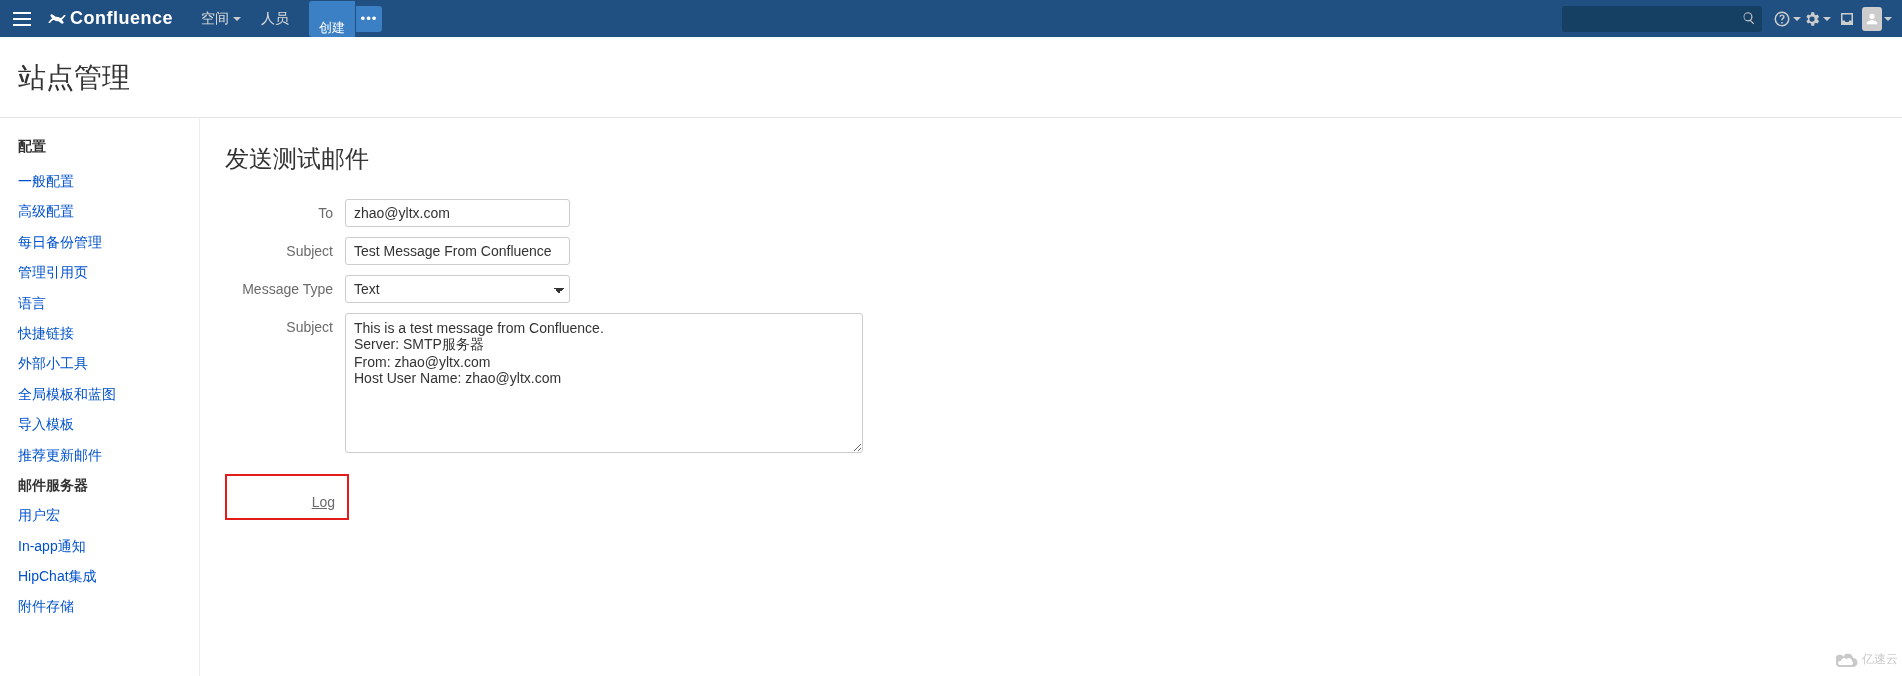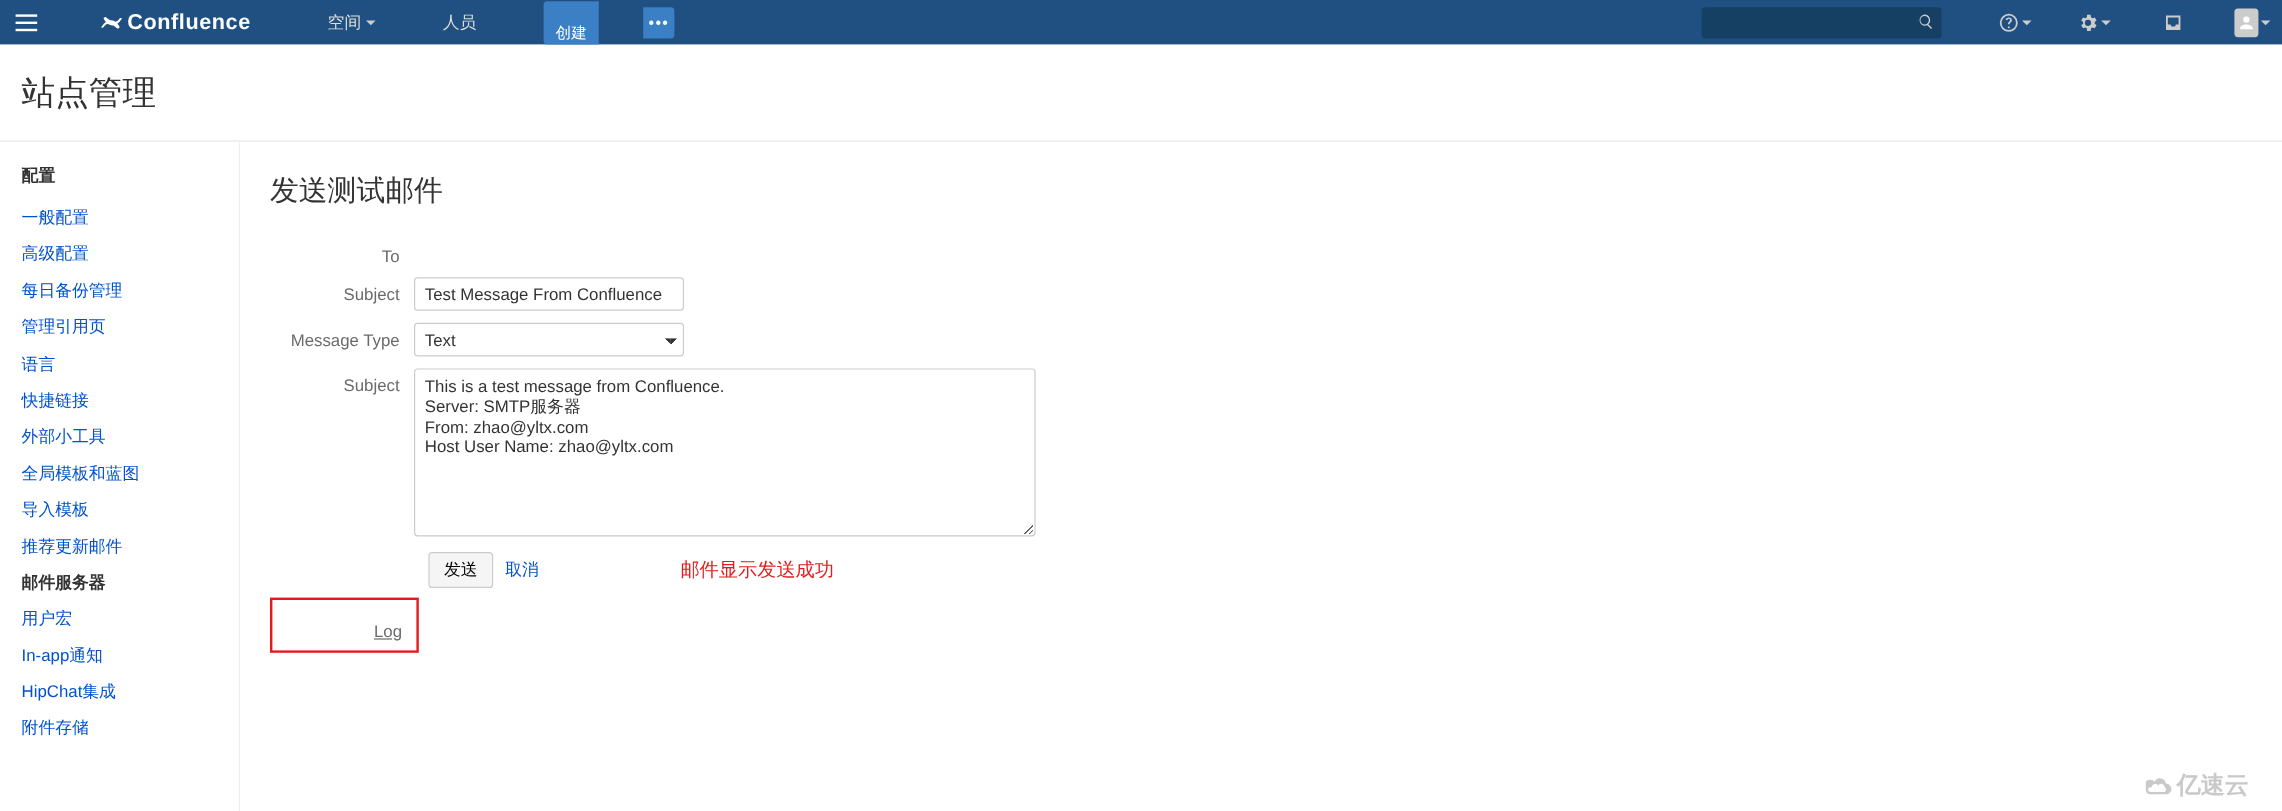--- a/index.html
+++ b/index.html
@@ -11,21 +11,20 @@
     width: 1902px;
   }
   
   .topnav {
     background: #205081;
     height: 37px;
     display: flex;
     align-items: center;
     color: #fff;
     padding: 0 10px;
-    gap: 36px;
   }
   .hamburger {
     width: 24px; height: 24px;
     display: inline-flex; flex-direction: column; justify-content: center; gap: 4px;
     margin-right: 14px; cursor: pointer;
   }
   .hamburger span { display:block; height:2px; background:#fff; width:18px; margin-left:3px;}
   .logo {
     display: inline-flex; align-items: center;
     font-weight: bold; font-size: 18px; letter-spacing: 0.5px;
@@ -132,22 +131,22 @@
     border: 2px solid #e31b1b;
     padding: 8px 0 8px 0;
     display:inline-block;
     margin-top:8px;
   }
   .log-highlight-wrap .form-label { width:120px; padding-left:60px; text-align:right;text-decoration:underline; }
   .log-highlight-wrap .log-area { width:380px; min-height:20px; padding:6px 8px; border:none; background:transparent; }
   .log-row .form-label { padding-top:10px; }
   
   .watermark {
-    position:fixed; right:28px; bottom:8px; color:#c9c9c9; font-size:20px;
-    display:flex; align-items:center; gap:4px; font-weight:bold;
+    position:fixed; right:4px; bottom:8px; color:#c9c9c9; font-size:12px;
+    display:flex; align-items:center; gap:4px; font-weight:normal;
   }
   .watermark svg { fill:#c9c9c9; }
 </style>
 </head>
 <body>
 
 <div class="topnav">
   <div class="hamburger">
     <span></span>
       <span></span>
@@ -229,20 +228,23 @@
         <li>HipChat集成</li>
         <li>附件存储</li>
       </ul>
   </div>
 
   <div class="main">
     <h1>发送测试邮件</h1>
 
     <div class="form-row">
       <div class="form-label">To</div>
+      <div class="form-field">
+        <input type="text" value="zhao@yltx.com" style="">
+      </div>
     </div>
 
     <div class="form-row">
       <div class="form-label">Subject</div>
       <div class="form-field">
         <input type="text" value="Test Message From Confluence" style="">
       </div>
     </div>
 
     <div class="form-row">
@@ -257,25 +259,20 @@
     <div class="form-row">
       <div class="form-label">Subject</div>
       <div class="form-field">
         <textarea style="">This is a test message from Confluence.
 Server: SMTP服务器
 From: zhao@yltx.com
 Host User Name: zhao@yltx.com</textarea>
       </div>
     </div>
 
-    <div class="form-actions">
-      <button class="btn-submit">发送</button>
-      <button class="btn-cancel">取消</button>
-      <span class="success-annot">邮件显示发送成功</span>
-    </div>
 
     <div class="log-highlight-wrap">
       <div class="form-row log-row" style="margin-bottom:0;">
         <div class="form-label">Log</div>
       </div>
     </div>
 
   </div>
 </div>
 

